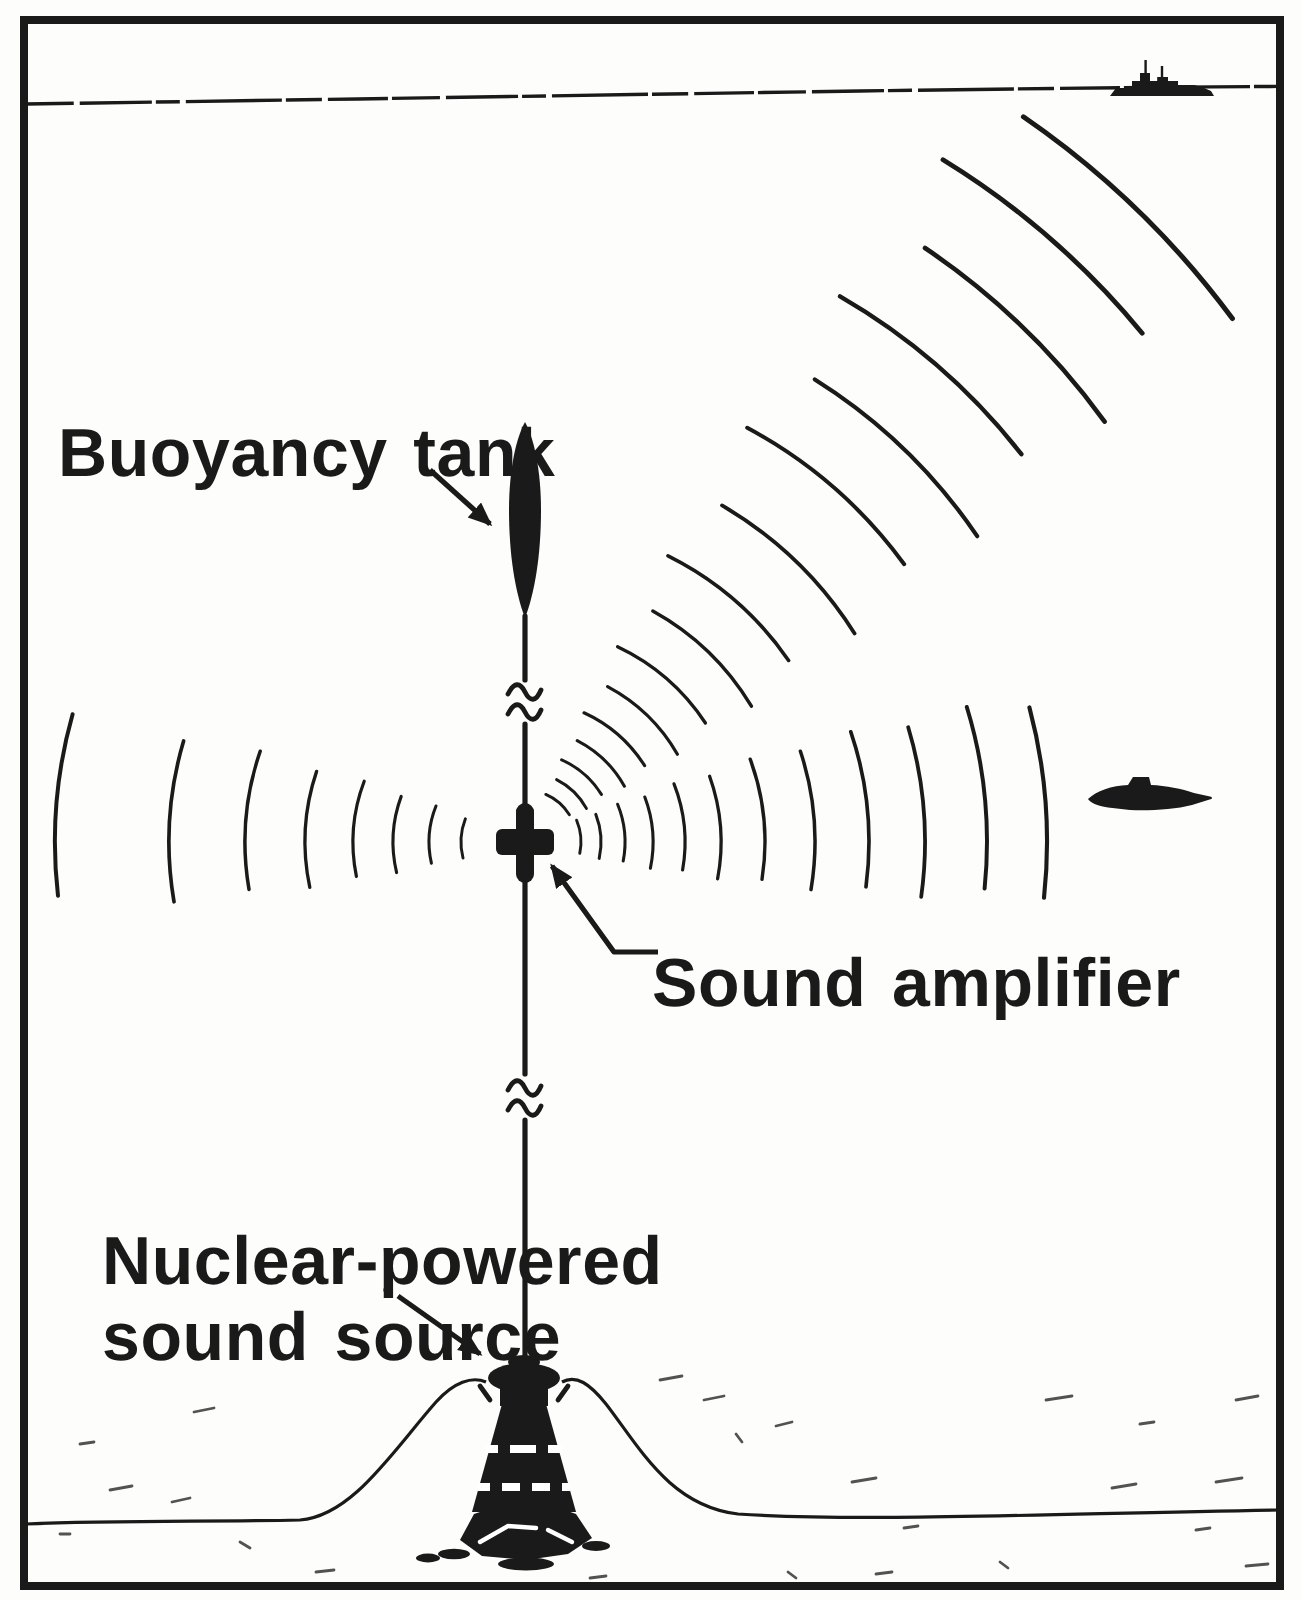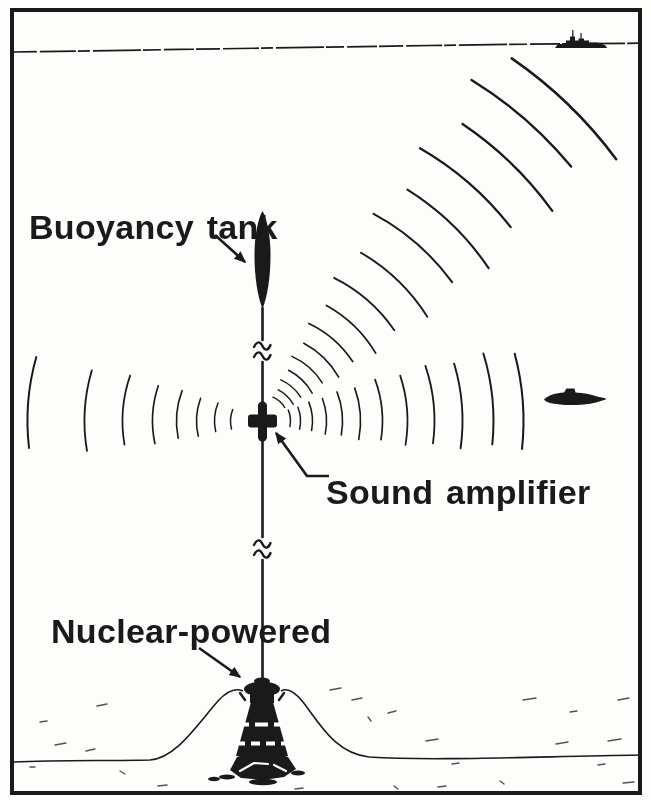--- a/index.html
+++ b/index.html
@@ -192,14 +192,15 @@
       <path fill="none" stroke="currentColor" stroke-width="2.6" marker-end="url(#ah)" d="M199,648 L240,677"></path>
     </g>
   </svg>
 
   <div class="frame"></div>
 
   <div class="lbl" id="lbl-buoyancy">Buoyancy tank</div>
   <div class="lbl" id="lbl-amplifier">Sound amplifier</div>
   <div class="lbl" id="lbl-nuclear">
     <div>Nuclear-powered</div>
+    <div>sound source</div>
   </div>
 </div>
 
 </body></html>

